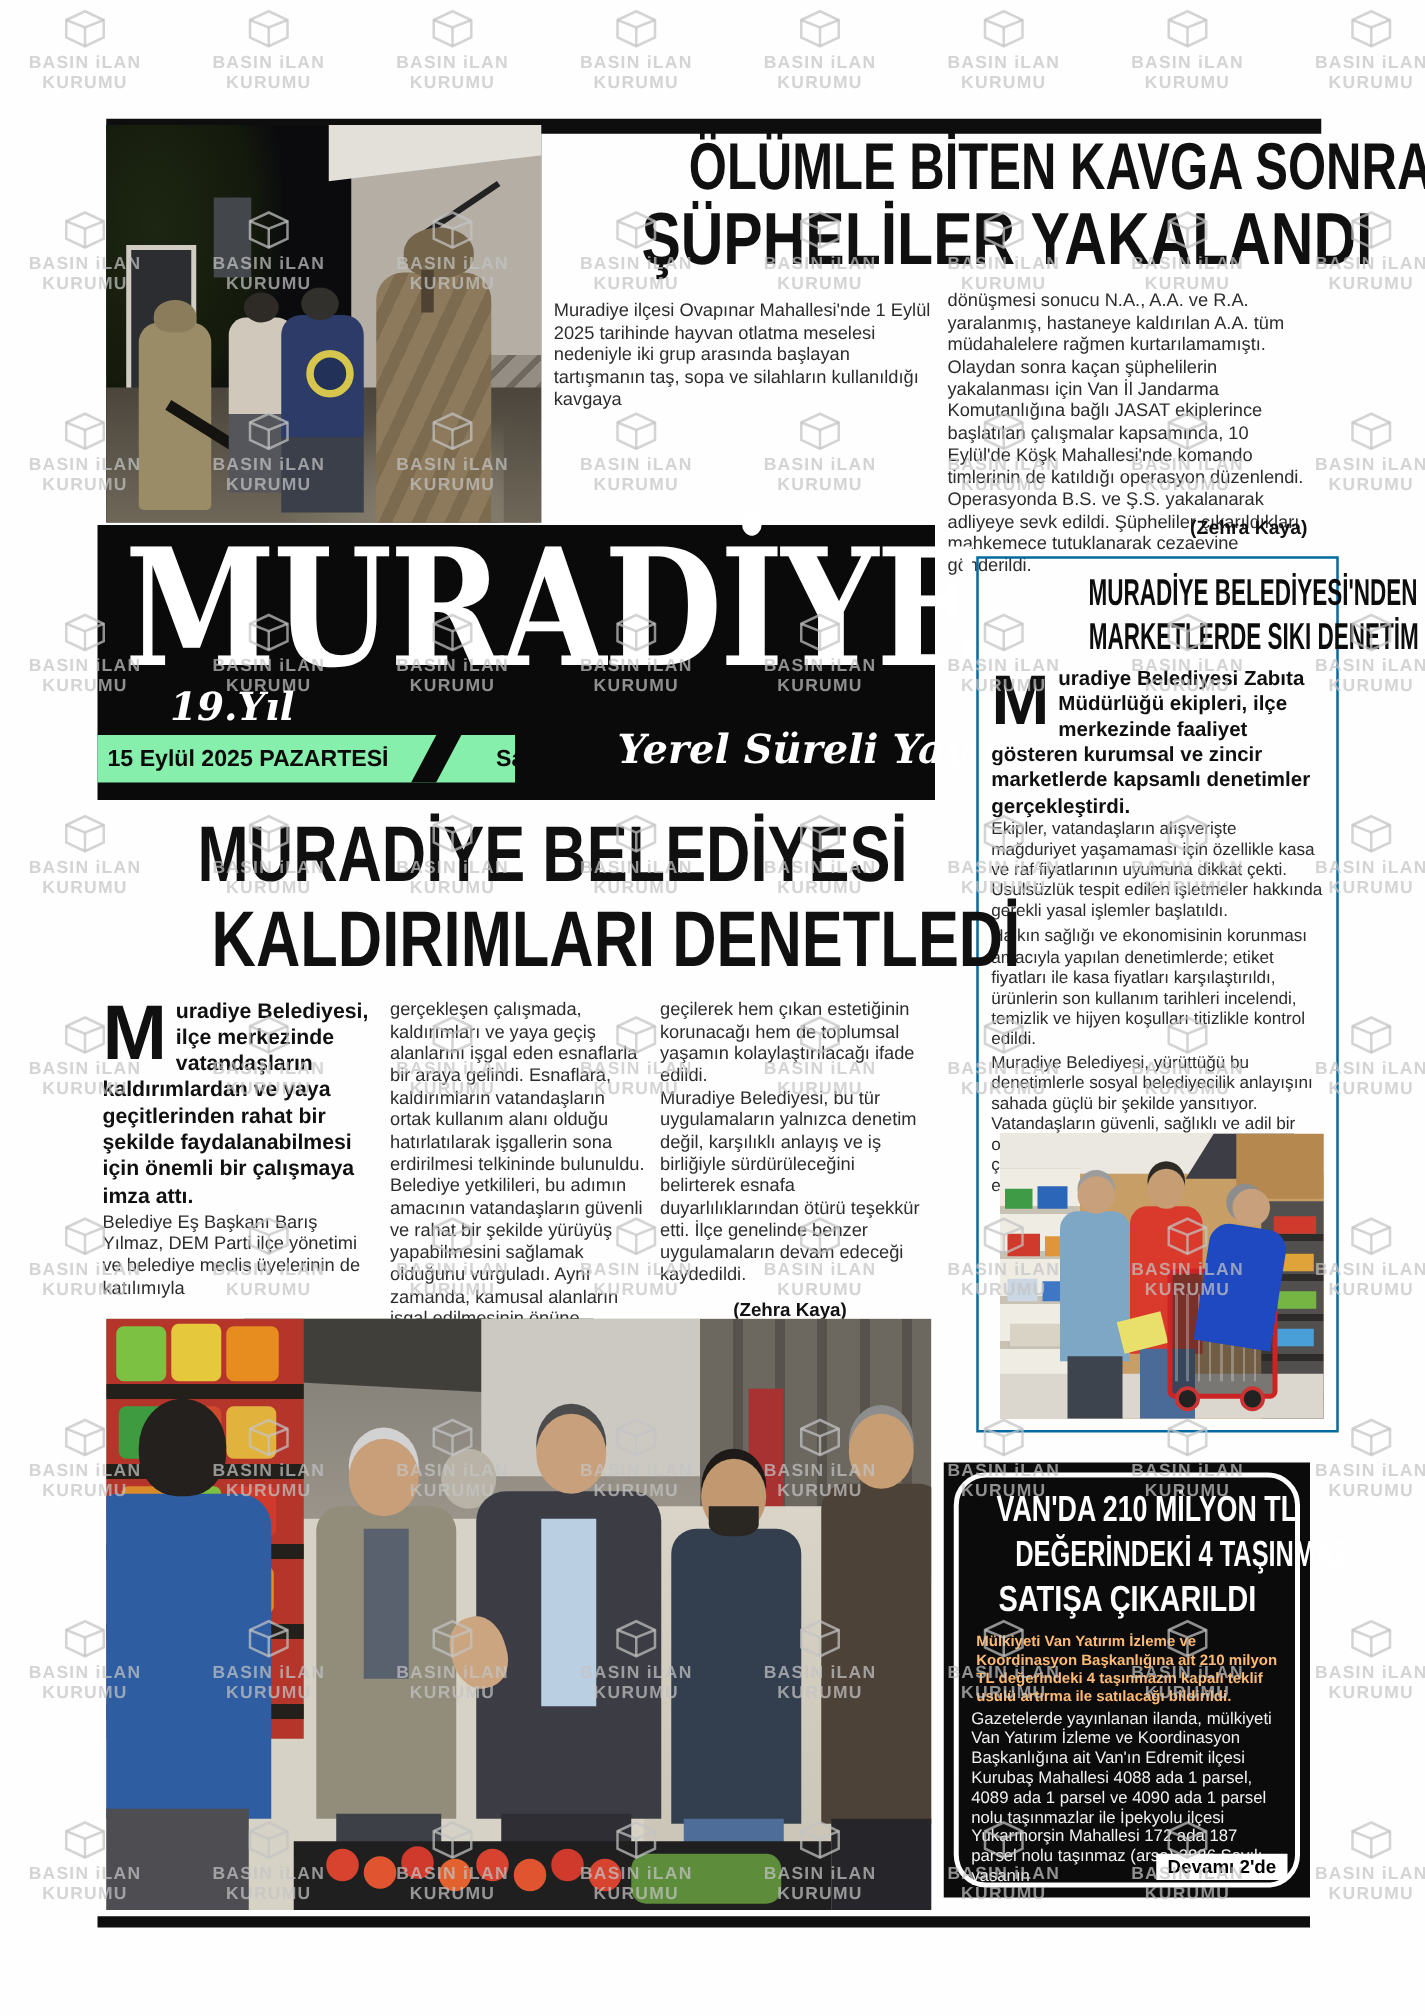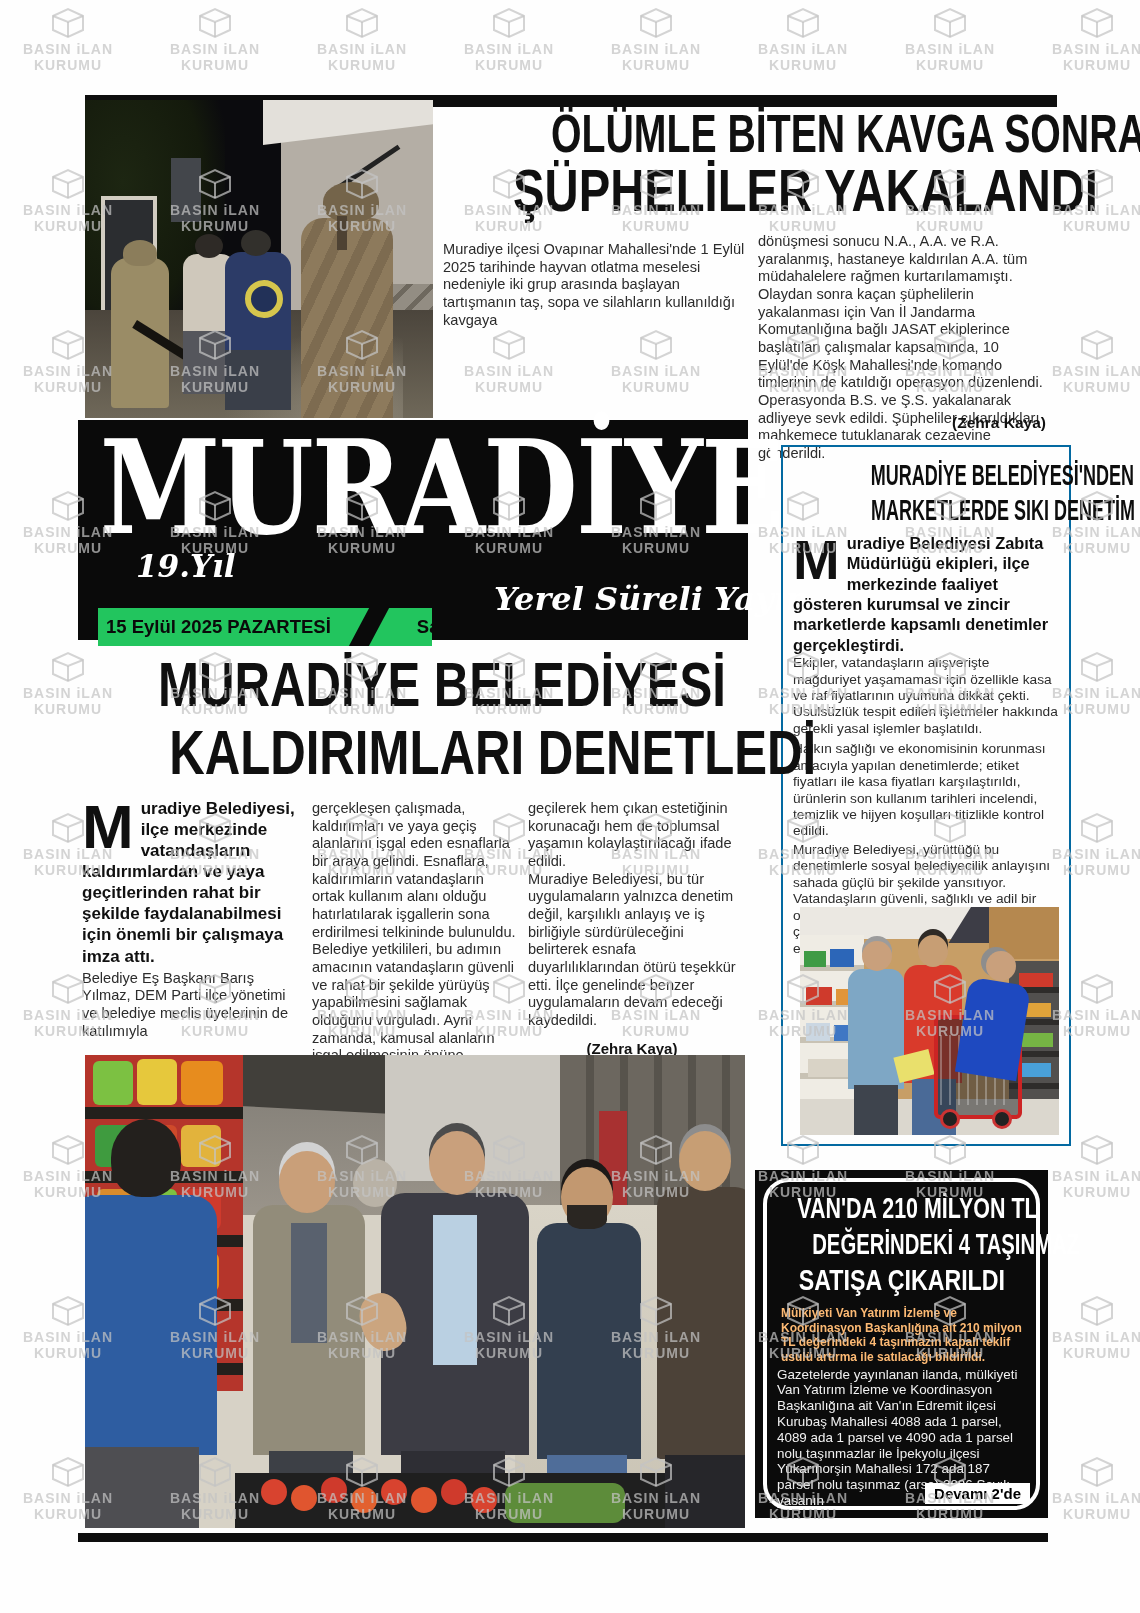--- a/index.html
+++ b/index.html
@@ -27,22 +27,22 @@
   
   .masthead{position:absolute;left:78px;top:420px;width:670px;height:220px;background:#0a0a0a;}
   .mh-title{position:absolute;left:0;top:2px;width:100%;text-align:center;color:#ffffff;
             font-family:"DejaVu Serif",serif;font-weight:bold;font-size:116px;line-height:130px;letter-spacing:-2px;}
   .mh-title .cond{transform:scale(0.94,1.12);}
   .mh-year{position:absolute;left:58px;top:128px;color:#fff;font-family:"DejaVu Serif",serif;
            font-style:italic;font-weight:bold;font-size:31px;}
   .mh-price{position:absolute;left:295px;top:150px;display:flex;align-items:center;gap:8px;color:#fff;}
   .mh-price .lines{width:58px;height:14px;background:repeating-linear-gradient(#fff 0 2px,transparent 2px 6px);}
   .mh-price .ptxt{font-weight:bold;font-size:22px;white-space:nowrap;}
-  .mh-datebar{position:absolute;left:20px;top:168px;width:334px;height:38px;background:#22c55e;
-              display:flex;align-items:center;overflow:hidden;margin-top:20px;}
+  .mh-datebar{position:absolute;left:0;top:168px;width:334px;height:38px;background:#86efac;
+              display:flex;align-items:center;overflow:hidden;}
   .mh-date{font-weight:bold;font-size:18.5px;color:#0a0a0a;padding-left:8px;white-space:nowrap;}
   .mh-slash{width:20px;height:60px;background:#0a0a0a;transform:skewX(-28deg);margin-left:28px;flex:none;}
   .mh-issue{font-weight:bold;font-size:18.5px;color:#0a0a0a;margin-left:38px;white-space:nowrap;}
   .mh-pubtype{position:absolute;left:416px;top:160px;width:252px;color:#fff;text-align:center;
               font-family:"DejaVu Serif",serif;font-style:italic;font-weight:bold;font-size:32px;white-space:nowrap;}
   
   .a2-box{position:absolute;left:781px;top:445px;width:286px;height:697px;border:2px solid #0369a1;}
   .a2-h{ text-align:center;font-weight:bold;font-size:30px;line-height:35px;color:#0d0d0d;margin-top:10px;}
   .a2-lead{font-weight:bold;font-size:16.4px;line-height:1.24;color:#0f0f0f;padding:6px 10px 0 10px;}
   .a2-p{font-size:13.7px;line-height:1.2;color:#2c2c2c;padding:0 10px;margin:0 0 2px 0;}

